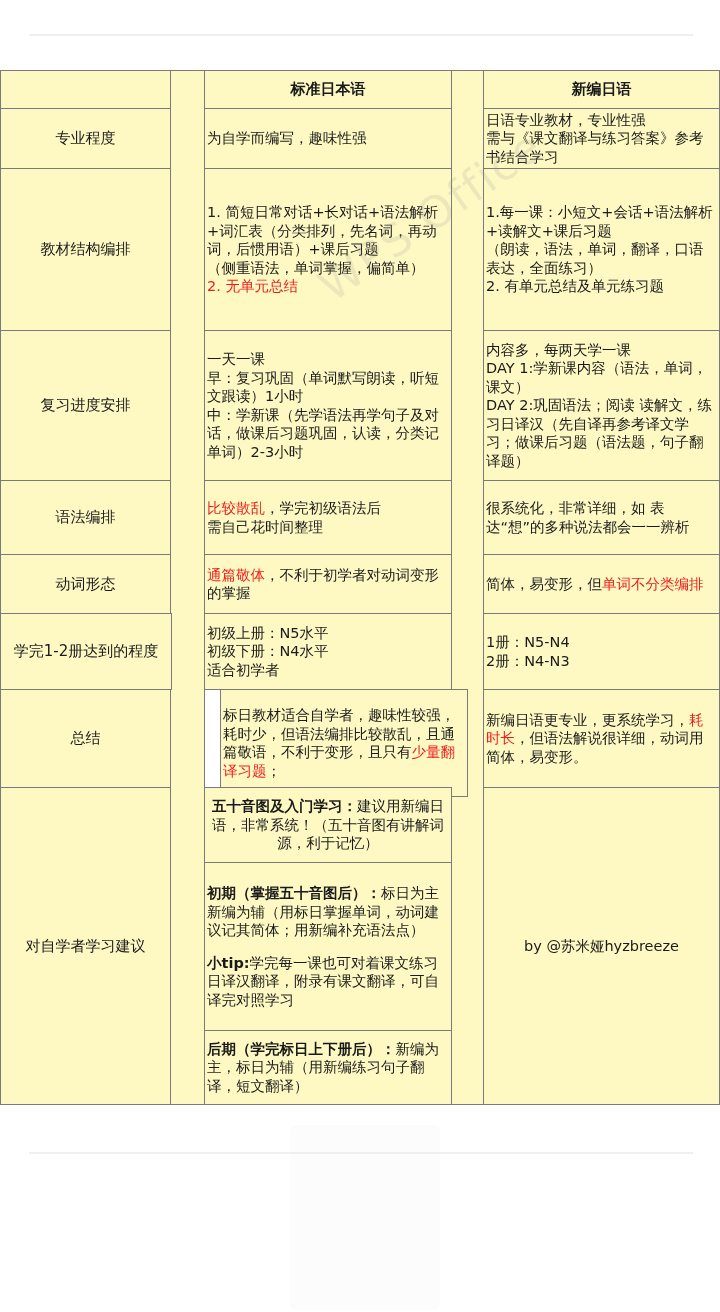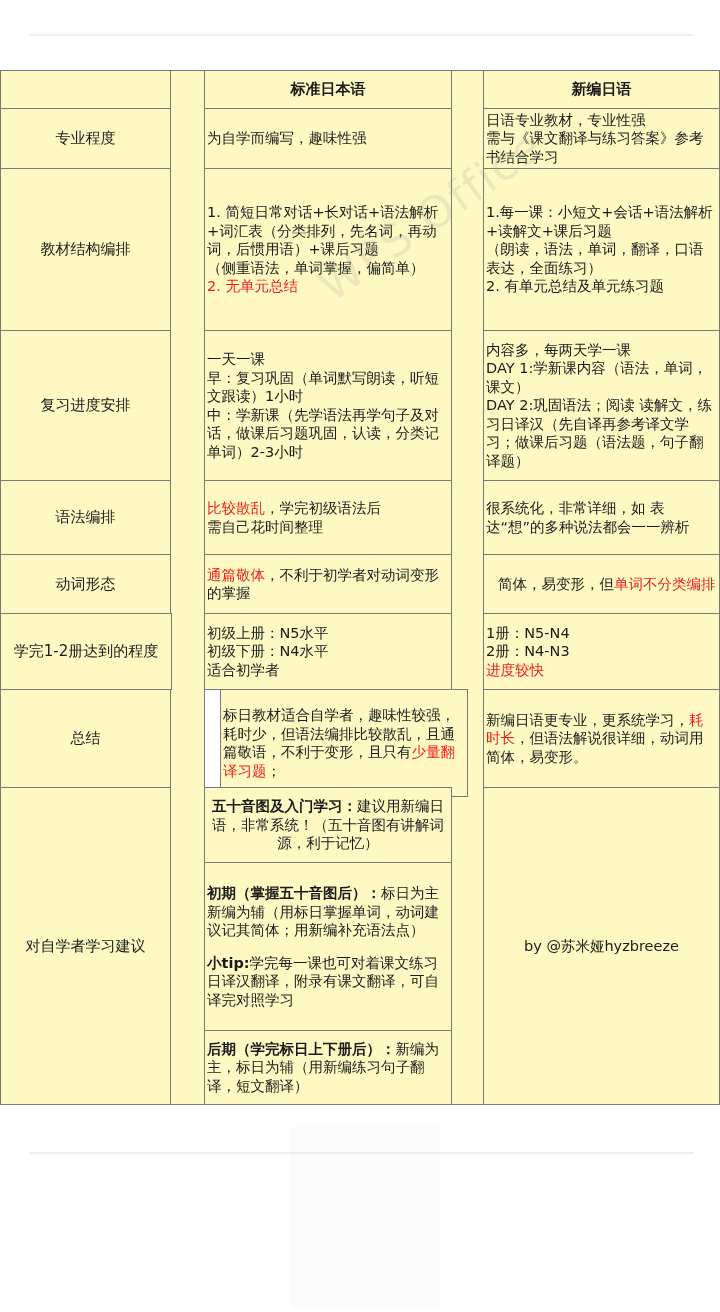--- a/index.html
+++ b/index.html
@@ -107,38 +107,37 @@
       </div>
   </div>
 
   <div class="cell label" style="left:0;top:484px;width:171px;height:60px;">
       <span>动词形态</span>
     </div>
   <div class="cell body" style="left:204px;top:484px;width:248px;height:60px;">
     <div class="txt"><span class="red">通篇敬体</span><span>，不利于初学者对动词变形的掌握</span></div>
   </div>
   <div class="cell body" style="left:483px;top:484px;width:237px;height:60px;">
-    <div class="txt" style="white-space:nowrap;margin-left:12px;"><span>简体，易变形，但</span><span class="red">单词不分类编排</span></div>
+    <div class="txt" style="white-space:nowrap;"><span>简体，易变形，但</span><span class="red">单词不分类编排</span></div>
   </div>
 
   <div class="cell label" style="left:0;top:543px;width:172px;height:77px;">
       <span>学完1-2册达到的程度</span>
     </div>
   <div class="cell body" style="left:204px;top:543px;width:248px;height:77px;">
     <div class="txt">
       <span class="line">初级上册：N5水平</span>
       <span class="line">初级下册：N4水平</span>
       <span class="line">适合初学者</span>
     </div>
   </div>
   <div class="cell body" style="left:483px;top:543px;width:237px;height:77px;">
     <div class="txt">
       <span class="line">1册：N5-N4</span>
       <span class="line">2册：N4-N3</span>
-      <span class="line red">进度较快</span>
     </div>
   </div>
 
   <div class="cell label" style="left:0;top:619px;width:171px;height:99px;">
       <span>总结</span>
     </div>
   <div class="cell body" style="left:220px;top:619px;width:248px;height:108px;">
     <div class="txt"><span>标日教材适合自学者，趣味性较强，耗时少，但语法编排比较散乱，且通篇敬语，不利于变形，且只有</span><span class="red">少量翻译习题</span><span>；</span></div>
   </div>
   <div class="cell body" style="left:483px;top:619px;width:237px;height:99px;">

